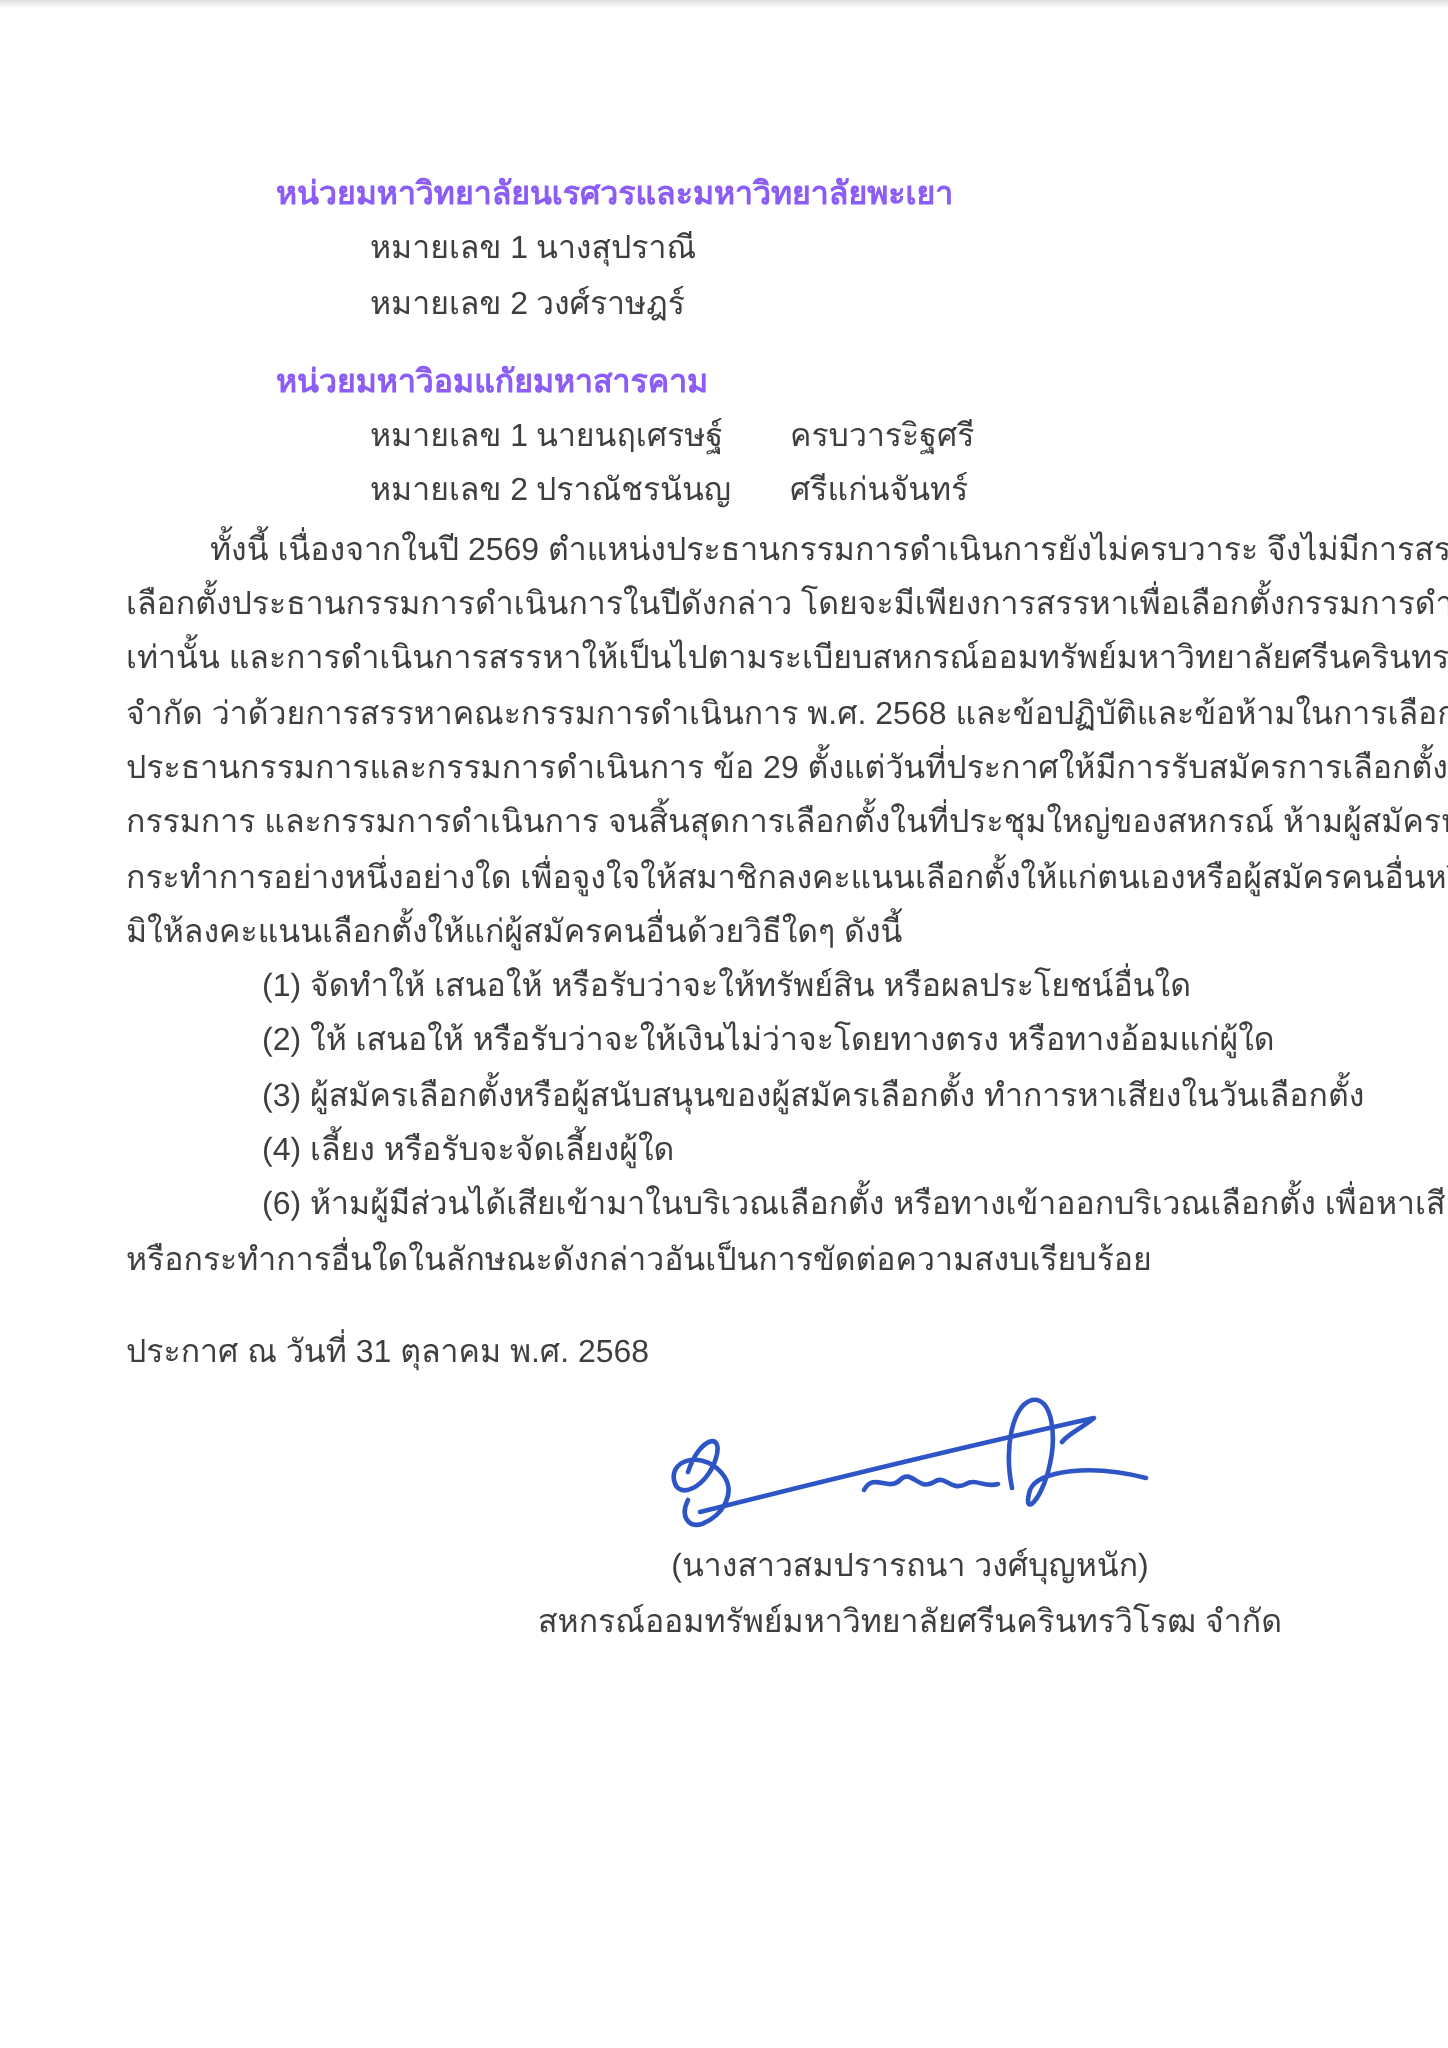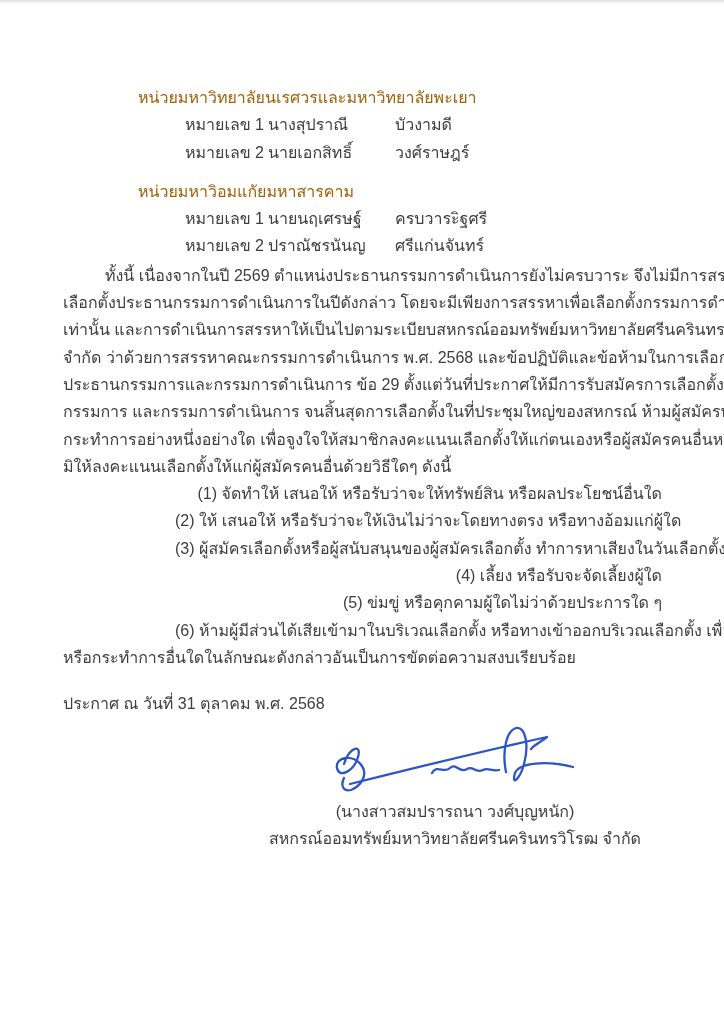--- a/index.html
+++ b/index.html
@@ -14,53 +14,51 @@
     font-size:16px;
     box-sizing:border-box;
     padding:84px 62px 0 63px;
   }
   .scan-edge-top{
     position:absolute;top:0;left:0;width:100%;height:4px;
     background:linear-gradient(180deg,rgba(120,120,120,.25),rgba(255,255,255,0));
   }
   .line{line-height:27.3px;white-space:nowrap;}
   .sec-title{
-    font-weight:400;color:#a16207;
+    font-weight:700;color:#8b5cf6;
     margin-left:75px;line-height:27.3px;white-space:nowrap;
   }
   .cand-row{display:flex;margin-left:122px;line-height:27.3px;}
   .cand-label{width:83px;flex:0 0 auto;}
   .cand-first{width:127px;flex:0 0 auto;}
   .cand-last{flex:1;}
   .sec2{margin-top:12px;}
   .para{margin-top:2px;}
   .pline{line-height:27.3px;white-space:nowrap;}
   .pline.indent{text-indent:42px;}
-  .item{line-height:27.3px;margin-left:112px;white-space:nowrap;text-align:right;}
+  .item{line-height:27.3px;margin-left:68px;white-space:nowrap;}
   .announce{margin-top:19px;text-align:left;margin-right:23px;line-height:27.3px;}
   .signature-wrap{margin-top:4px;margin-left:257px;width:260px;height:76px;}
   .sign-block{margin-left:202px;width:380px;text-align:center;}
   .sign-block .line{white-space:normal;text-align:center;}
 </style>
 </head>
 <body>
 
 <div class="page">
   <div class="scan-edge-top"></div>
 
   <div>
     <div class="sec-title">หน่วยมหาวิทยาลัยนเรศวรและมหาวิทยาลัยพะเยา</div>
     <div class="cand-row">
       <span class="cand-label">หมายเลข 1</span>
       <span class="cand-first">นางสุปราณี</span>
-      <span class="cand-last">บัวงามดี</span>
     </div>
     <div class="cand-row">
       <span class="cand-label">หมายเลข 2</span>
-      <span class="cand-first">นายเอกสิทธิ์</span>
       <span class="cand-last">วงศ์ราษฎร์</span>
     </div>
   </div>
 
   <div class="sec2">
     <div class="sec-title">หน่วยมหาวิอมแกัยมหาสารคาม</div>
     <div class="cand-row">
       <span class="cand-label">หมายเลข 1</span>
       <span class="cand-first">นายนฤเศรษฐ์</span>
       <span class="cand-last">ครบวาระิฐศรี</span>
@@ -81,21 +79,20 @@
     <div class="pline">กรรมการ และกรรมการดำเนินการ จนสิ้นสุดการเลือกตั้งในที่ประชุมใหญ่ของสหกรณ์ ห้ามผู้สมัครหรือผู้ใด</div>
     <div class="pline">กระทำการอย่างหนึ่งอย่างใด เพื่อจูงใจให้สมาชิกลงคะแนนเลือกตั้งให้แก่ตนเองหรือผู้สมัครคนอื่นหรือให้งดเว้น</div>
     <div class="pline">มิให้ลงคะแนนเลือกตั้งให้แก่ผู้สมัครคนอื่นด้วยวิธีใดๆ ดังนี้</div>
   </div>
 
   <div>
     <div class="item">(1) จัดทำให้ เสนอให้ หรือรับว่าจะให้ทรัพย์สิน หรือผลประโยชน์อื่นใด</div>
     <div class="item">(2) ให้ เสนอให้ หรือรับว่าจะให้เงินไม่ว่าจะโดยทางตรง หรือทางอ้อมแก่ผู้ใด</div>
     <div class="item">(3) ผู้สมัครเลือกตั้งหรือผู้สนับสนุนของผู้สมัครเลือกตั้ง ทำการหาเสียงในวันเลือกตั้ง</div>
     <div class="item">(4) เลี้ยง หรือรับจะจัดเลี้ยงผู้ใด</div>
-    <div class="item">(5) ข่มขู่ หรือคุกคามผู้ใดไม่ว่าด้วยประการใด ๆ</div>
     <div class="item">(6) ห้ามผู้มีส่วนได้เสียเข้ามาในบริเวณเลือกตั้ง หรือทางเข้าออกบริเวณเลือกตั้ง เพื่อหาเสียง</div>
     <div class="pline">หรือกระทำการอื่นใดในลักษณะดังกล่าวอันเป็นการขัดต่อความสงบเรียบร้อย</div>
   </div>
 
   <div class="announce">ประกาศ ณ วันที่ 31 ตุลาคม พ.ศ. 2568</div>
 
   <div class="signature-wrap">
     <svg width="260" height="76" viewBox="0 0 260 76" xmlns="http://www.w3.org/2000/svg">
       <g fill="none" stroke-width="2.3" stroke-linecap="round" stroke-linejoin="round" stroke="#2d55c6">
         <path d="M24,42 C30,24 42,22 38,35 C34,49 19,57 17,46 C15,35 33,31 42,44 C48,53 41,64 31,68 C24,70 20,64 24,56"></path>

